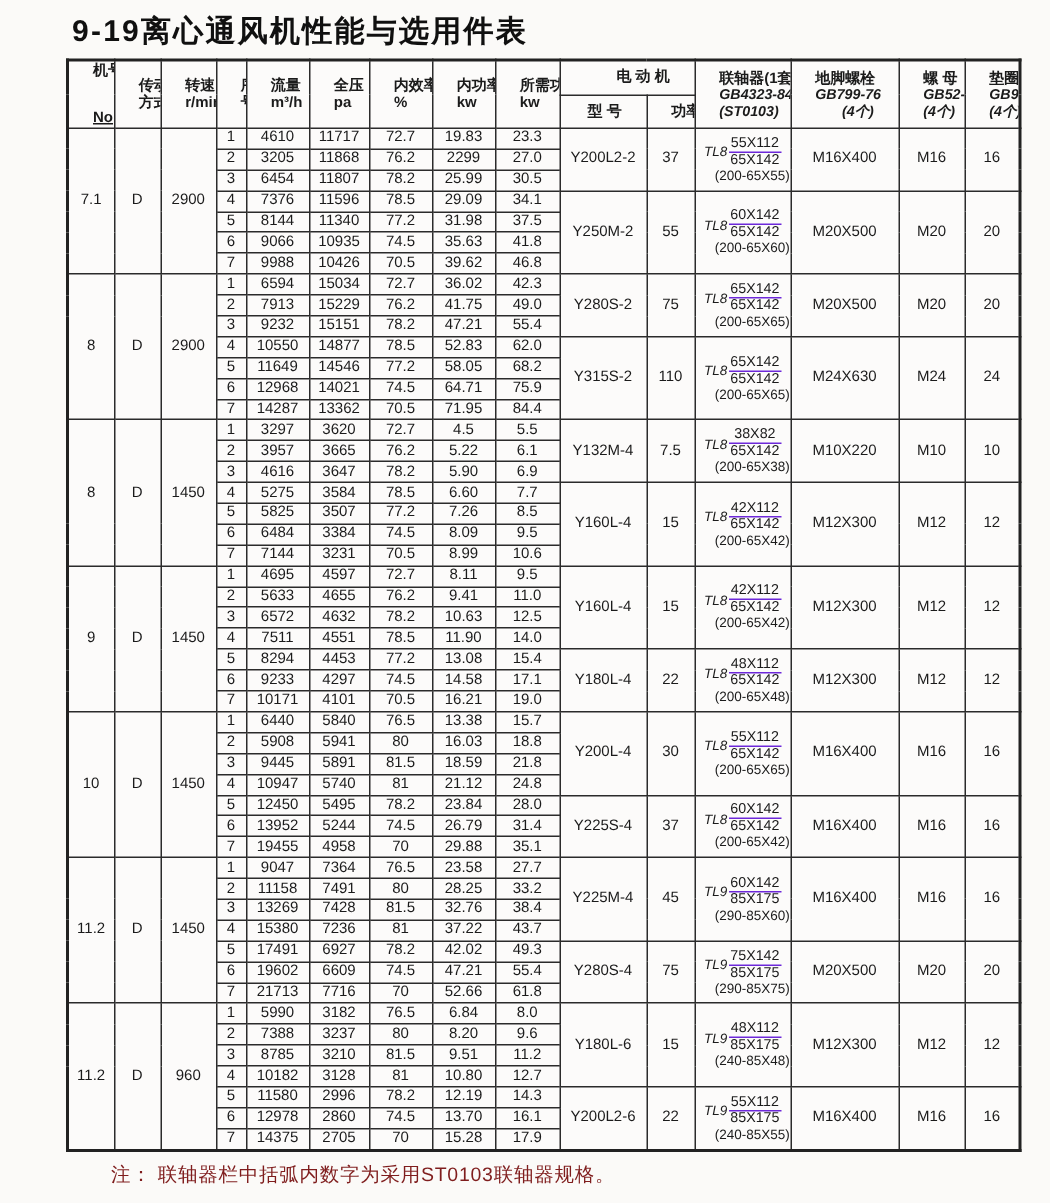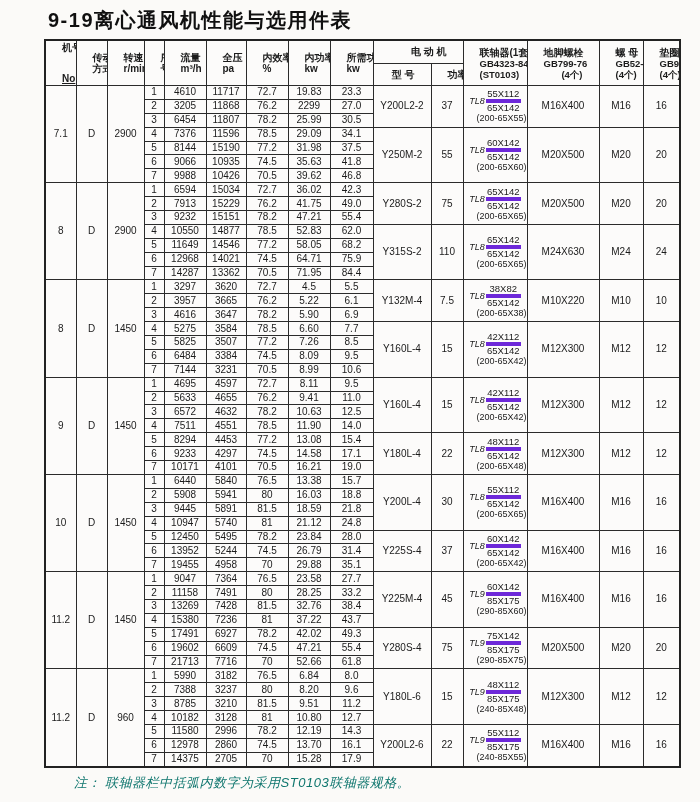--- a/index.html
+++ b/index.html
@@ -22,32 +22,32 @@
   }
   th,td{
     border:1px solid #2b2b2b;
     text-align:center;vertical-align:middle;
     padding:0;overflow:hidden;
     font-size:10px;line-height:12px;
     font-weight:normal;white-space:nowrap;
   }
   table{border:2px solid #222;}
   thead th{font-size:10px;line-height:11px;font-weight:bold;padding:1px 16px;text-align:right;}
-  thead .sub{font-size:9.5px;font-weight:bold;}
+  thead .sub{font-size:9.5px;font-weight:bold;font-style:italic;}
   tbody td{height:12.9px;}
   .ul{text-decoration:underline;margin-top:20px;}
   .coup{display:flex;align-items:center;justify-content:center;gap:1px;}
   .coup .tl{font-size:9px;font-style:italic;}
   .frac{display:inline-flex;flex-direction:column;font-size:9.5px;line-height:10px;}
-  .ftop{border-bottom:4px solid #6d28d9;padding:0 1px;}
+  .ftop{border-bottom:1px solid #6d28d9;padding:0 1px;}
   .fbot{padding:0 1px;}
   .cnote{font-size:9px;line-height:10px;text-align:right;}
   .note{
     margin:6px 0 0 74px;
-    font-size:13px;letter-spacing:0.5px;color:#0f766e;font-style:italic;
+    font-size:13px;letter-spacing:0.5px;color:#7f1d1d;
   }
 </style>
 </head>
 <body>
 
 <div class="page">
 
   <div class="title">9-19离心通风机性能与选用件表</div>
 
   <table>
@@ -195,21 +195,21 @@
             </div>
             <div class="cnote">(200-65X60)</div>
           </td>
           <td rowspan="4">M20X500</td>
           <td rowspan="4">M20</td>
           <td rowspan="4">20</td>
         </tr>
         <tr>
           <td>5</td>
           <td>8144</td>
-          <td>15190</td>
+          <td>11340</td>
           <td>77.2</td>
           <td>31.98</td>
           <td>37.5</td>
         </tr>
         <tr>
           <td>6</td>
           <td>9066</td>
           <td>10935</td>
           <td>74.5</td>
           <td>35.63</td>

